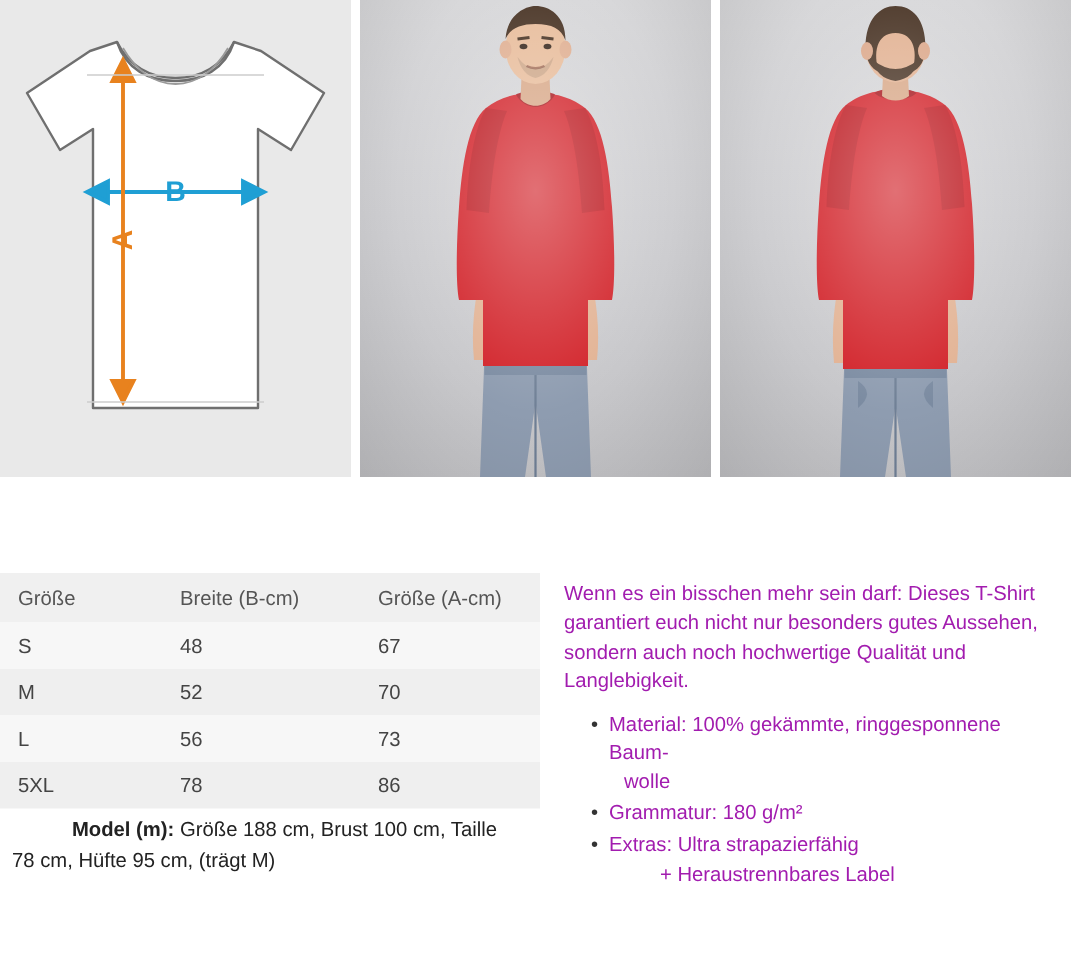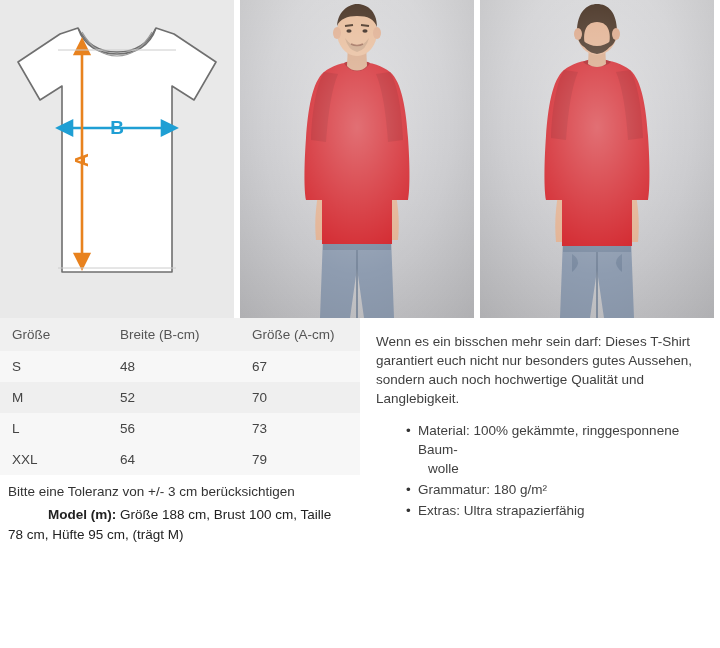--- a/index.html
+++ b/index.html
@@ -46,28 +46,29 @@
   }
 
   
   .model { position: absolute; left: 0; top: 0; width: 234px; height: 318px; }
 
   
   .lower {
     display: flex;
     width: 720px;
     height: 330px;
+    align-items: center;
   }
   .left-col { width: 360px; padding: 0; }
   .right-col {
     width: 360px;
     padding: 14px 10px 0 16px;
     font-size: 13.5px;
     line-height: 1.42;
-    color: #404040;
+    color: #a21caf;
   }
 
   
   table.sizes {
     width: 360px;
     border-collapse: collapse;
     font-size: 13.5px;
   }
   table.sizes th {
     text-align: left;
@@ -95,21 +96,21 @@
   .model-info {
     padding: 4px 10px 0 8px;
     font-size: 13.5px;
     line-height: 1.5;
     color: #222;
   }
   .model-info b { font-weight: bold; margin-left: 40px; }
 
   .intro { margin: 0 0 10px 0; }
   ul.features {
-    margin: 12px;
+    margin: 0;
     padding-left: 18px;
     list-style: none;
   }
   ul.features > li {
     position: relative;
     padding-left: 12px;
     margin-bottom: 2px;
   }
   ul.features > li::before {
     content: "•";
@@ -252,44 +253,44 @@
           <tr class="even">
             <td class="c0">M</td>
             <td class="c1">52</td>
             <td class="c2">70</td>
           </tr>
           <tr class="odd">
             <td class="c0">L</td>
             <td class="c1">56</td>
             <td class="c2">73</td>
           </tr>
-          <tr class="odd">
-            <td class="c0">XXL</td>
-            <td class="c1">64</td>
-            <td class="c2">79</td>
+          <tr class="even">
+            <td class="c0">5XL</td>
+            <td class="c1">78</td>
+            <td class="c2">86</td>
           </tr>
         </tbody>
       </table>
 
-      <div class="tolerance">Bitte eine Toleranz von +/- 3 cm berücksichtigen</div>
 
       <div class="model-info">
         <b>Model (m):</b><span> Größe 188 cm, Brust 100 cm, Taille 78 cm, Hüfte 95 cm, (trägt M)</span>
       </div>
     </div>
 
     <div class="right-col">
       <p class="intro">Wenn es ein bisschen mehr sein darf: Dieses T-Shirt garantiert euch nicht nur besonders gutes Aussehen, sondern auch noch hochwertige Qualität und Langlebigkeit.</p>
       <ul class="features">
         <li>
           <span>Material: 100% gekämmte, ringgesponnene Baum-</span>
           <span class="hang">wolle</span>
         </li>
         <li>
           <span>Grammatur: 180 g/m²</span>
         </li>
         <li>
           <span>Extras: Ultra strapazierfähig</span>
+          <span class="sub">+ Heraustrennbares Label</span>
         </li>
       </ul>
     </div>
   </div>
 </div>
 
 </body></html>

